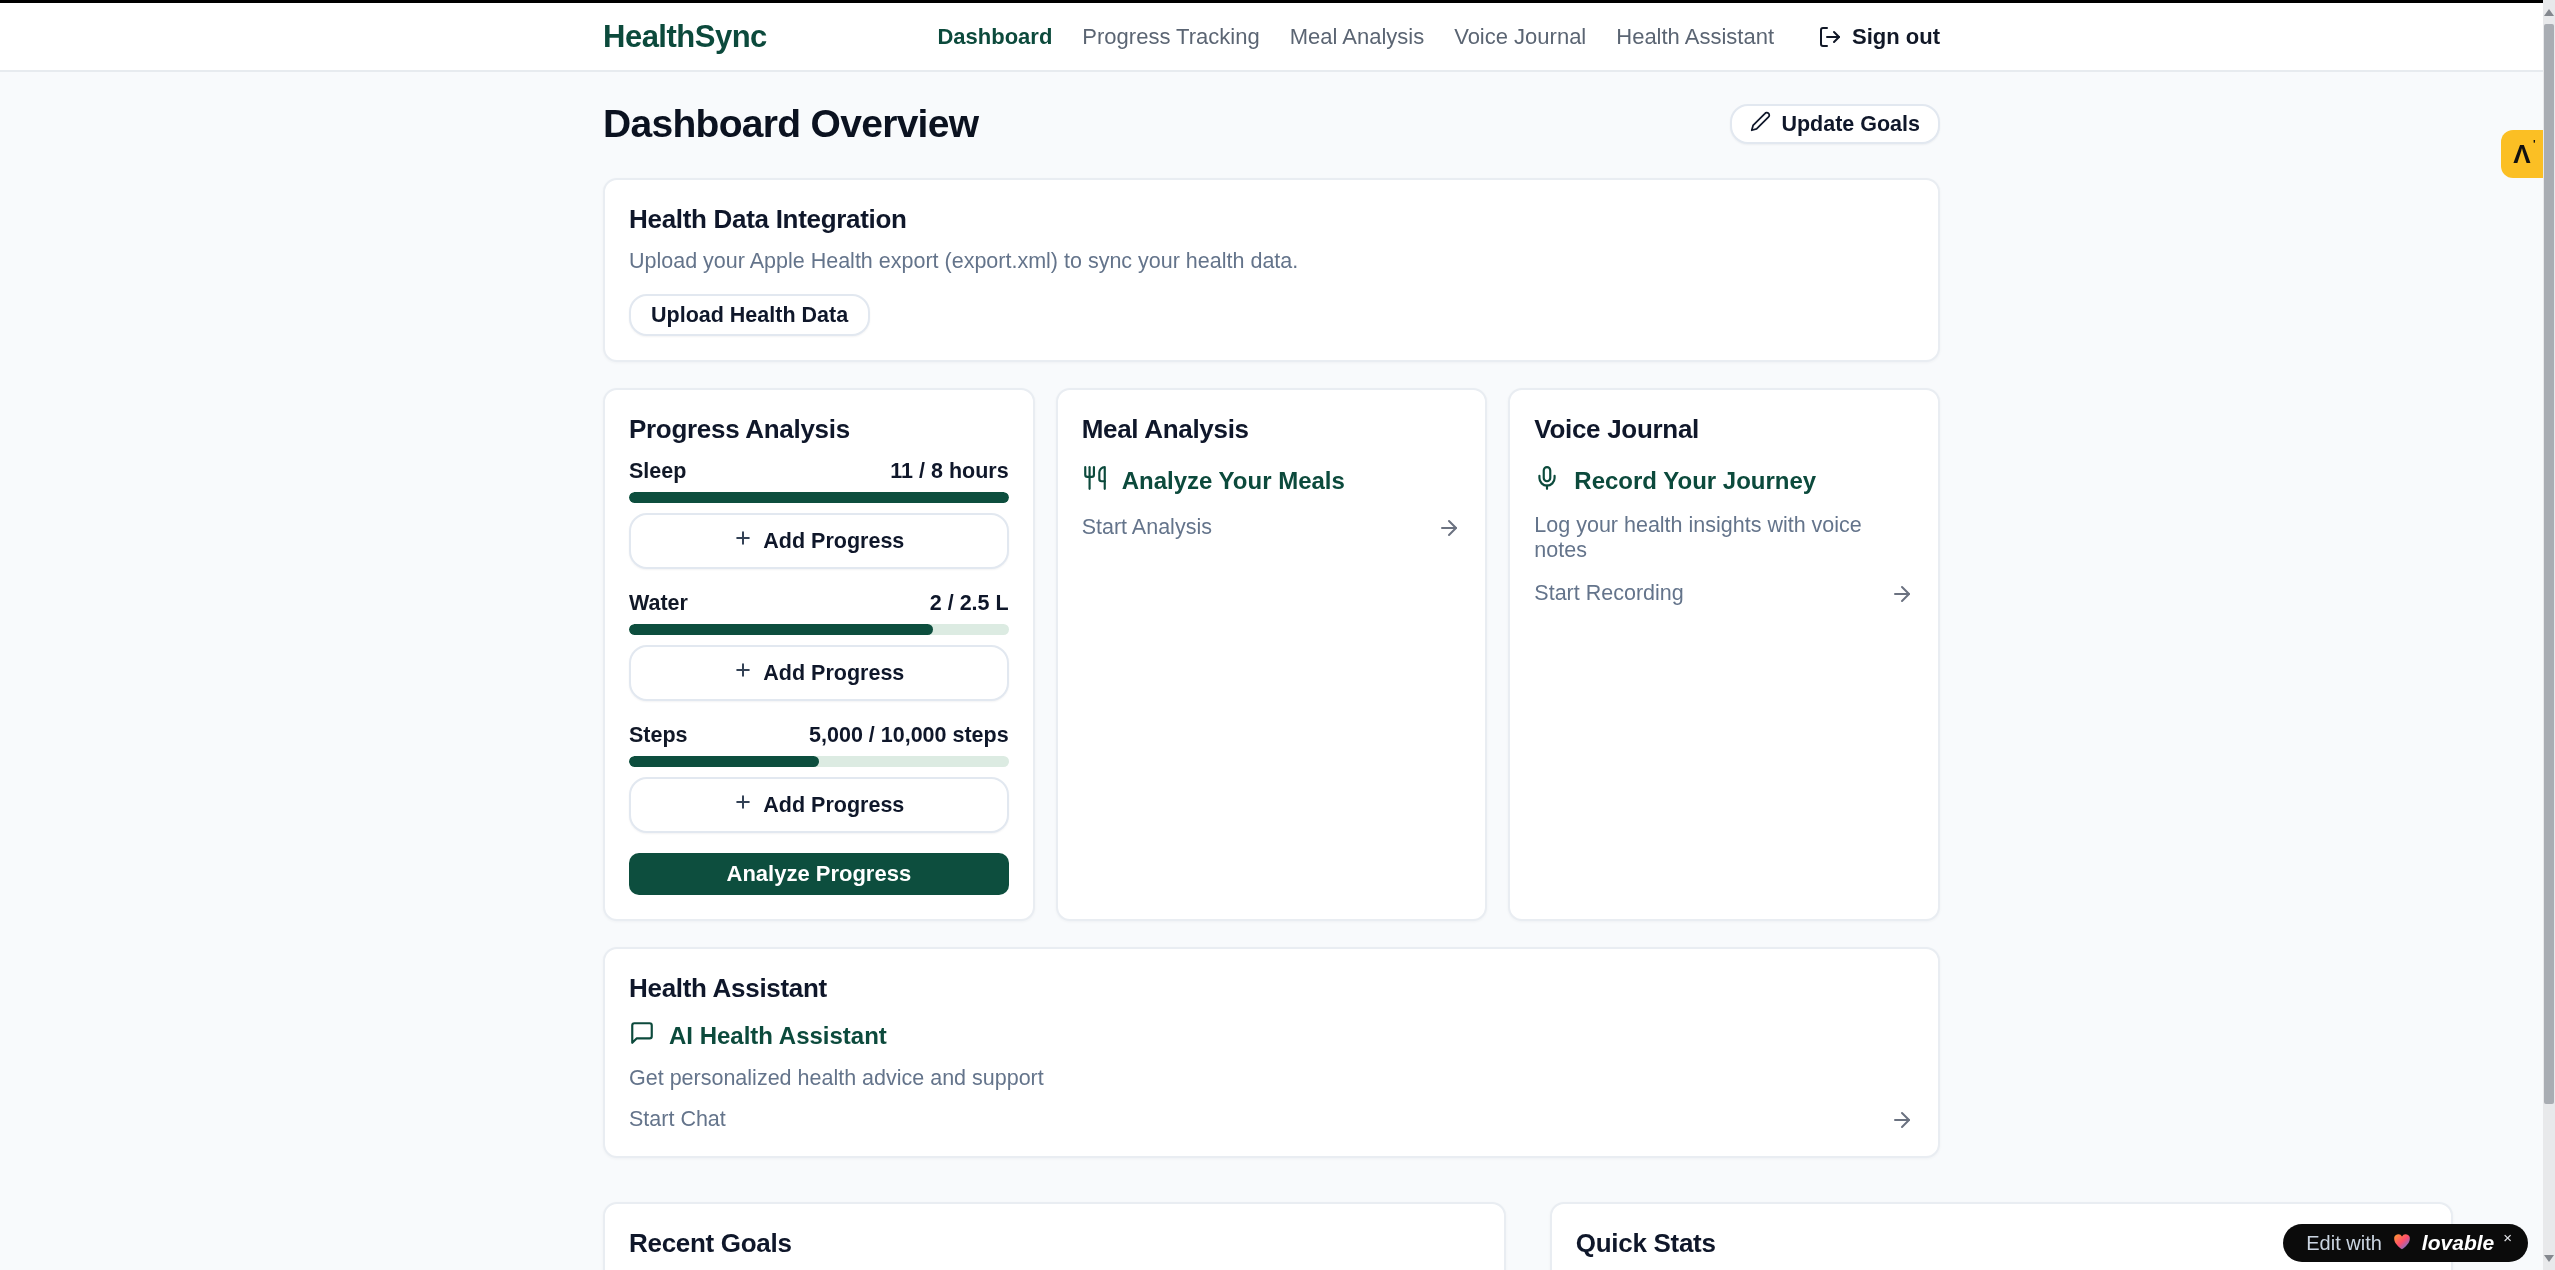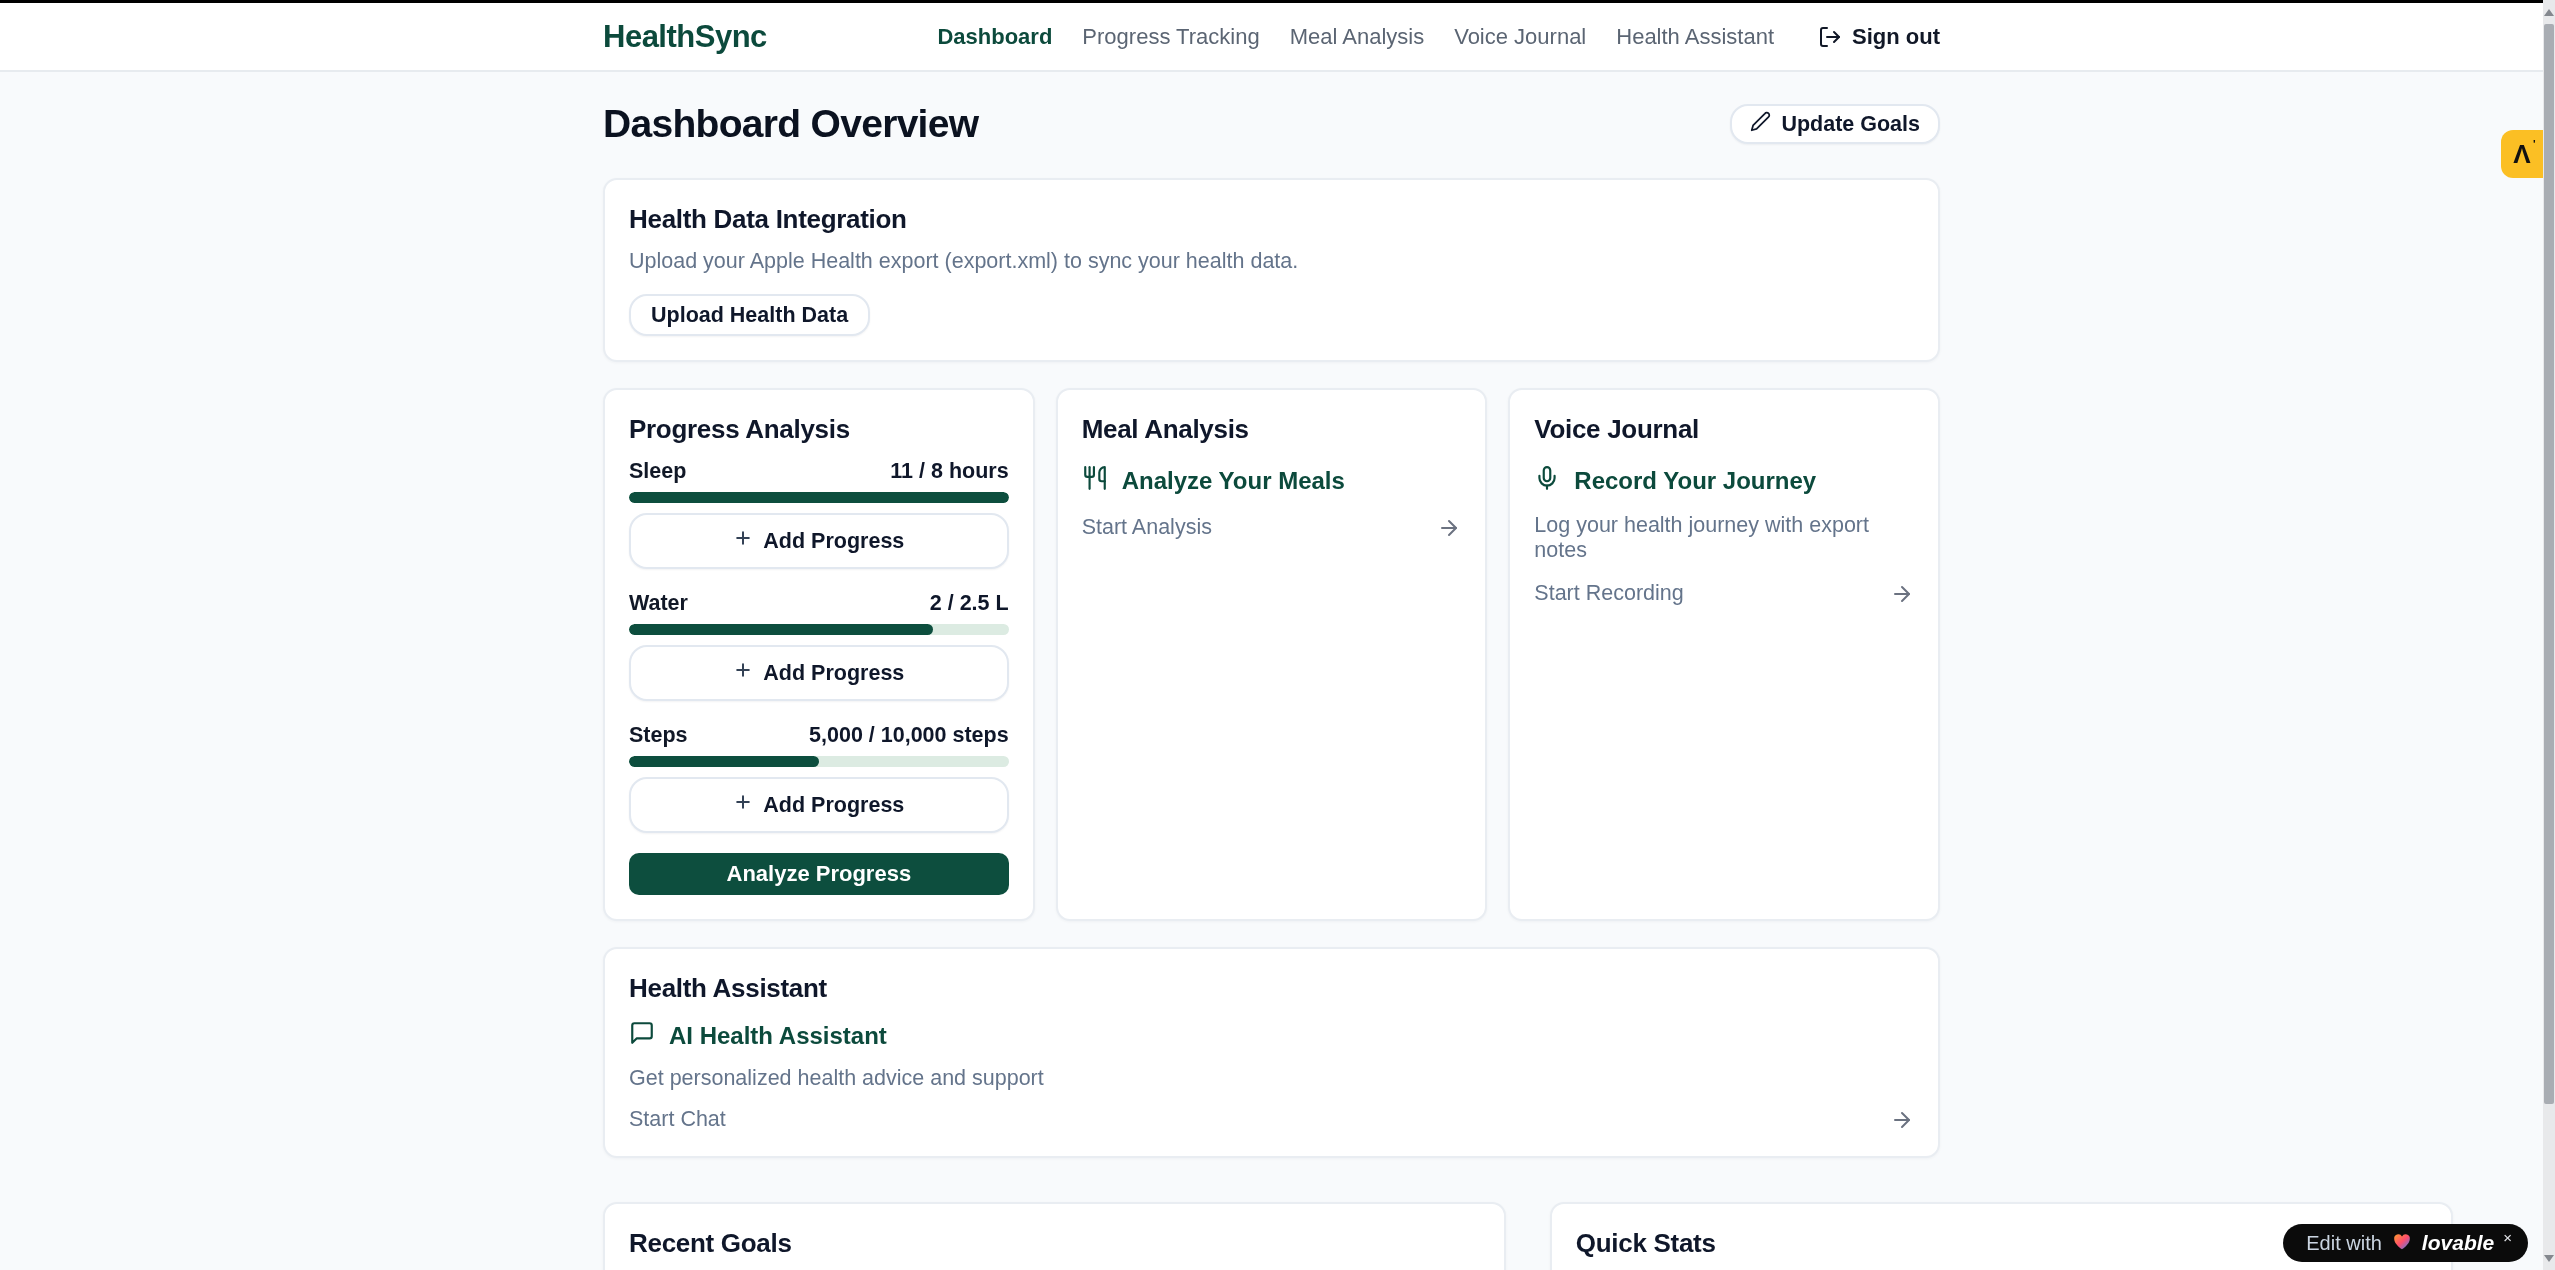--- a/index.html
+++ b/index.html
@@ -237,21 +237,21 @@
         <div class="feature-head">
           <span>
             <svg width="26" height="26" viewBox="0 0 24 24" fill="none" stroke="#0c4a3c" stroke-width="2" stroke-linecap="round" stroke-linejoin="round">
                 <path d="M12 2a3 3 0 0 0-3 3v7a3 3 0 0 0 6 0V5a3 3 0 0 0-3-3Z"></path>
                 <path d="M19 10v2a7 7 0 0 1-14 0v-2"></path>
                 <line x1="12" y1="19" x2="12" y2="22"></line>
               </svg>
           </span>
           <span>Record Your Journey</span>
         </div>
-        <div class="feature-desc">Log your health journey with export notes</div>
+        <div class="feature-desc">Log your health insights with voice notes</div>
         <div class="feature-action">
           <span>Start Recording</span>
           <span class="arrow">
             <svg width="24" height="24" viewBox="0 0 24 24" fill="none" stroke="#6b7280" stroke-width="2" stroke-linecap="round" stroke-linejoin="round">
                 <line x1="5" y1="12" x2="19" y2="12"></line>
                 <polyline points="12 5 19 12 12 19"></polyline>
               </svg>
           </span>
         </div>
       </div>

